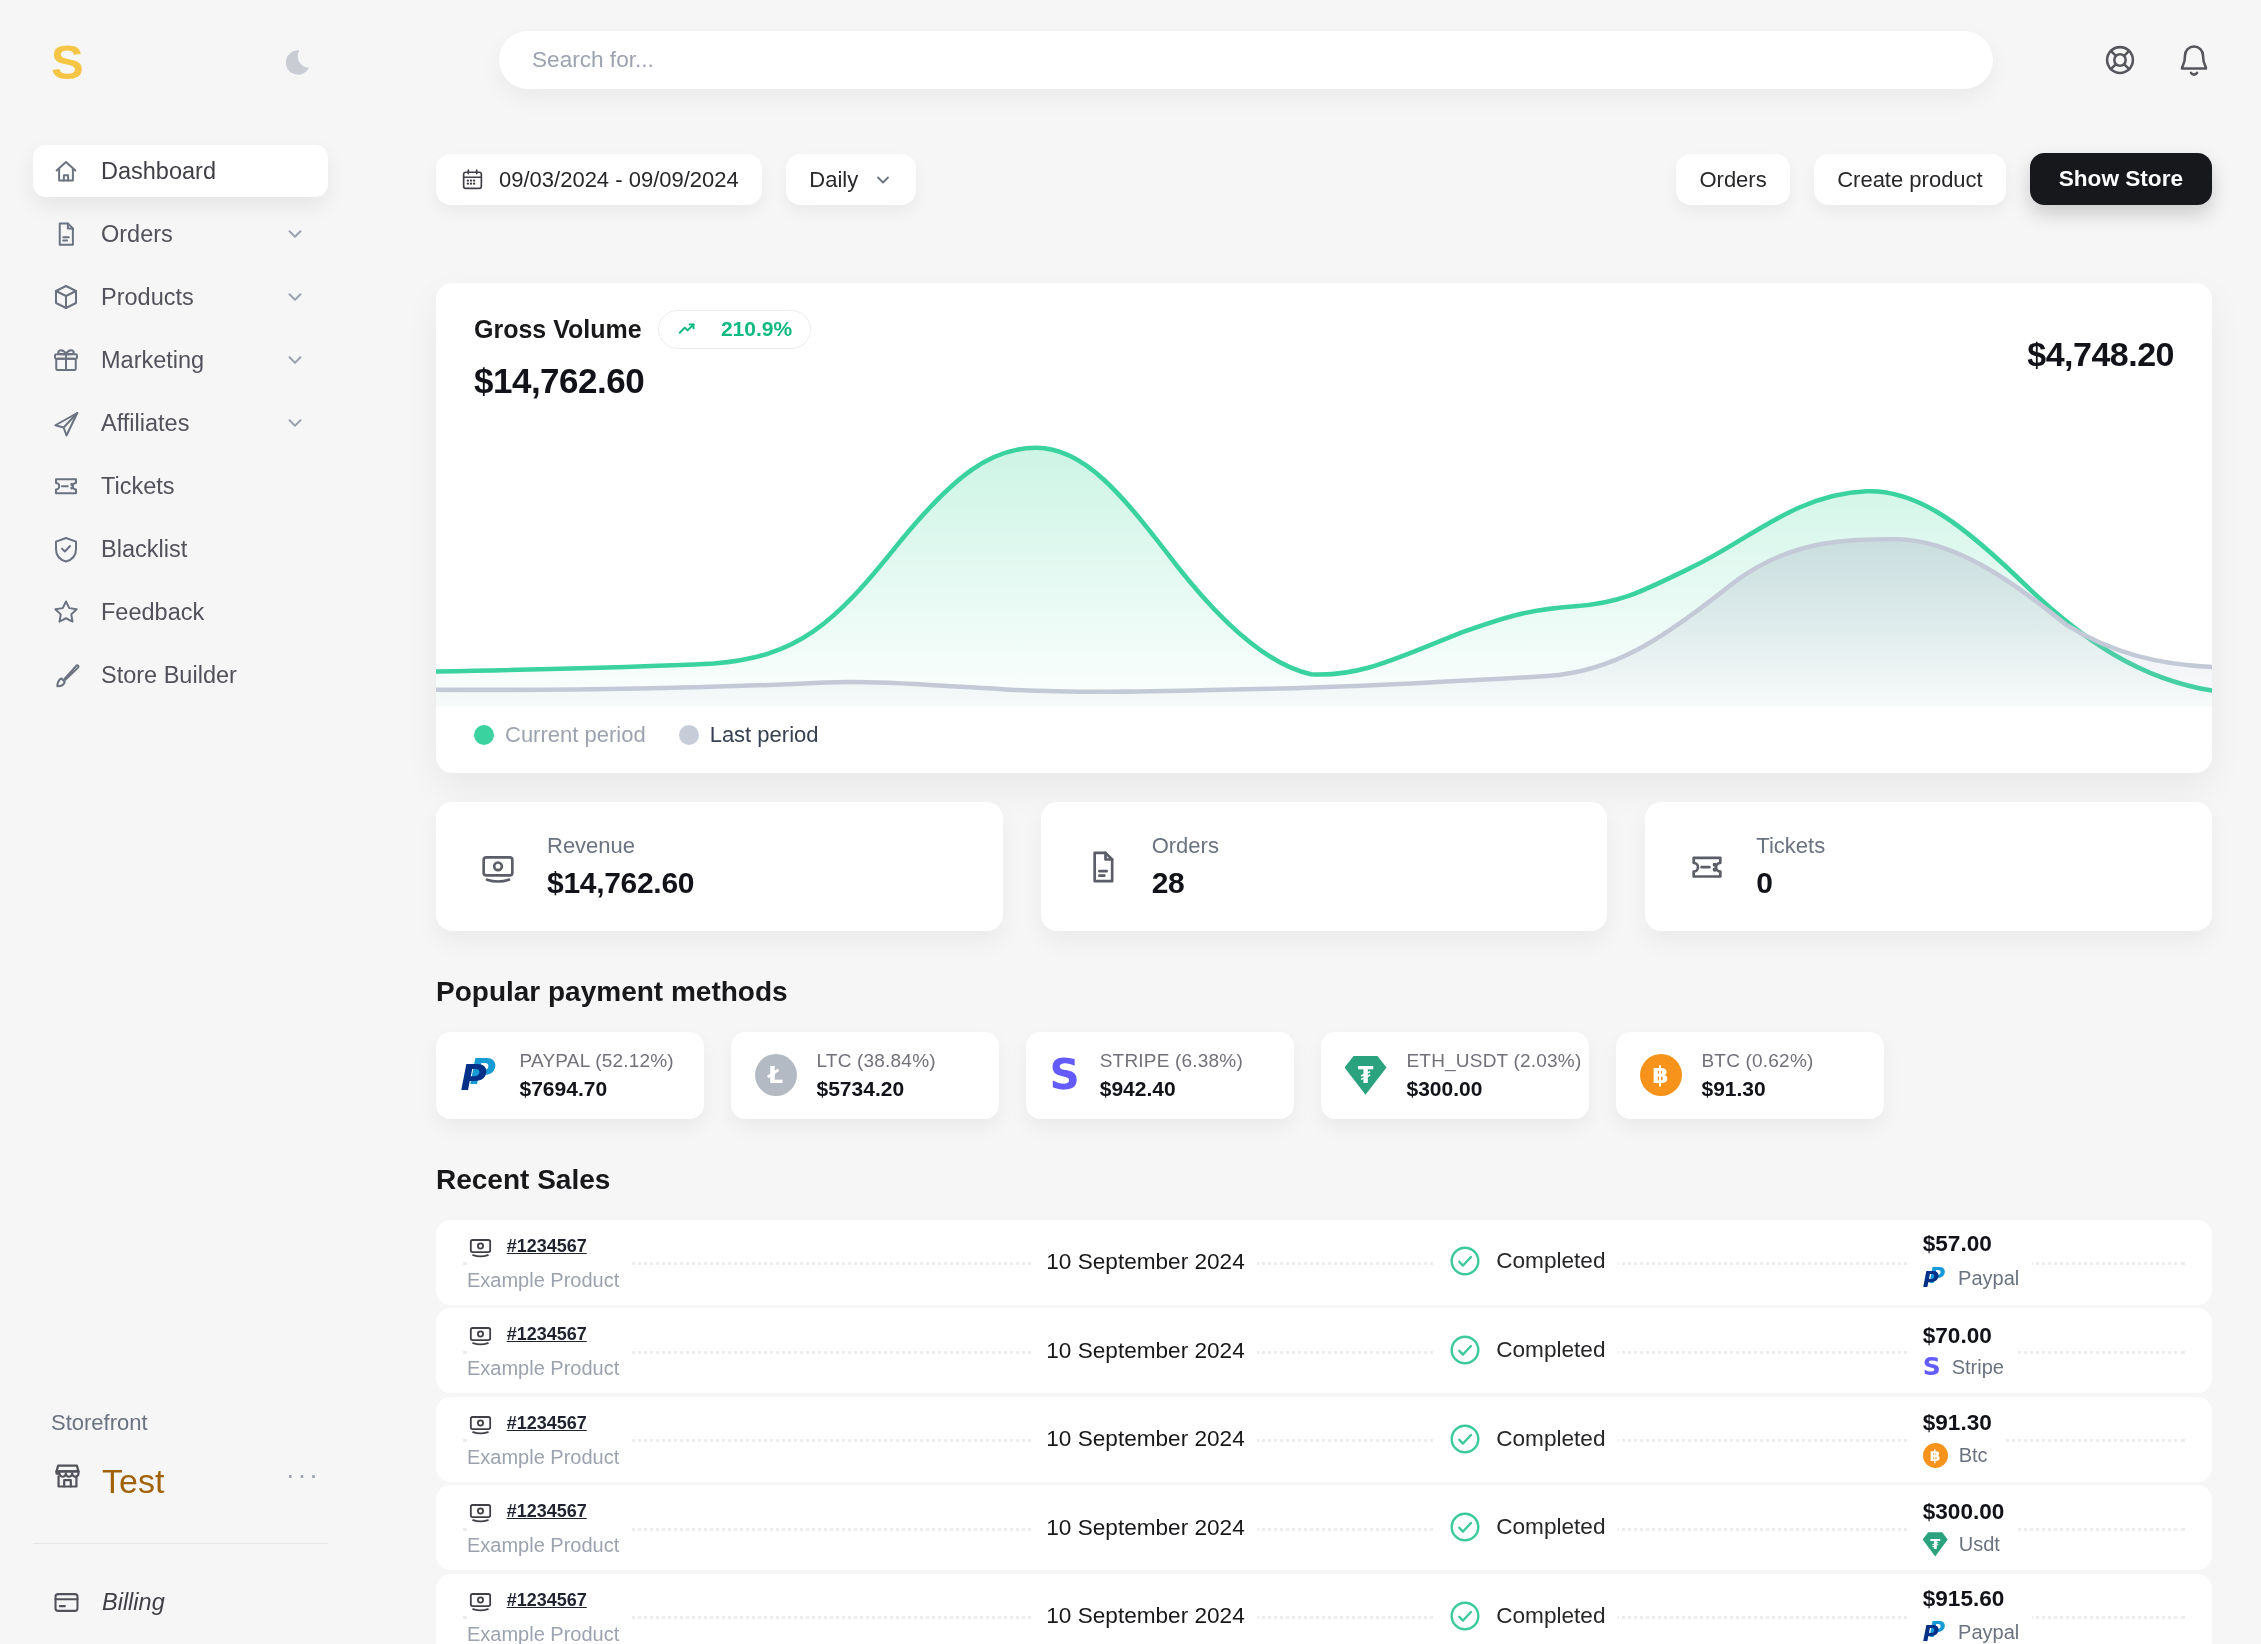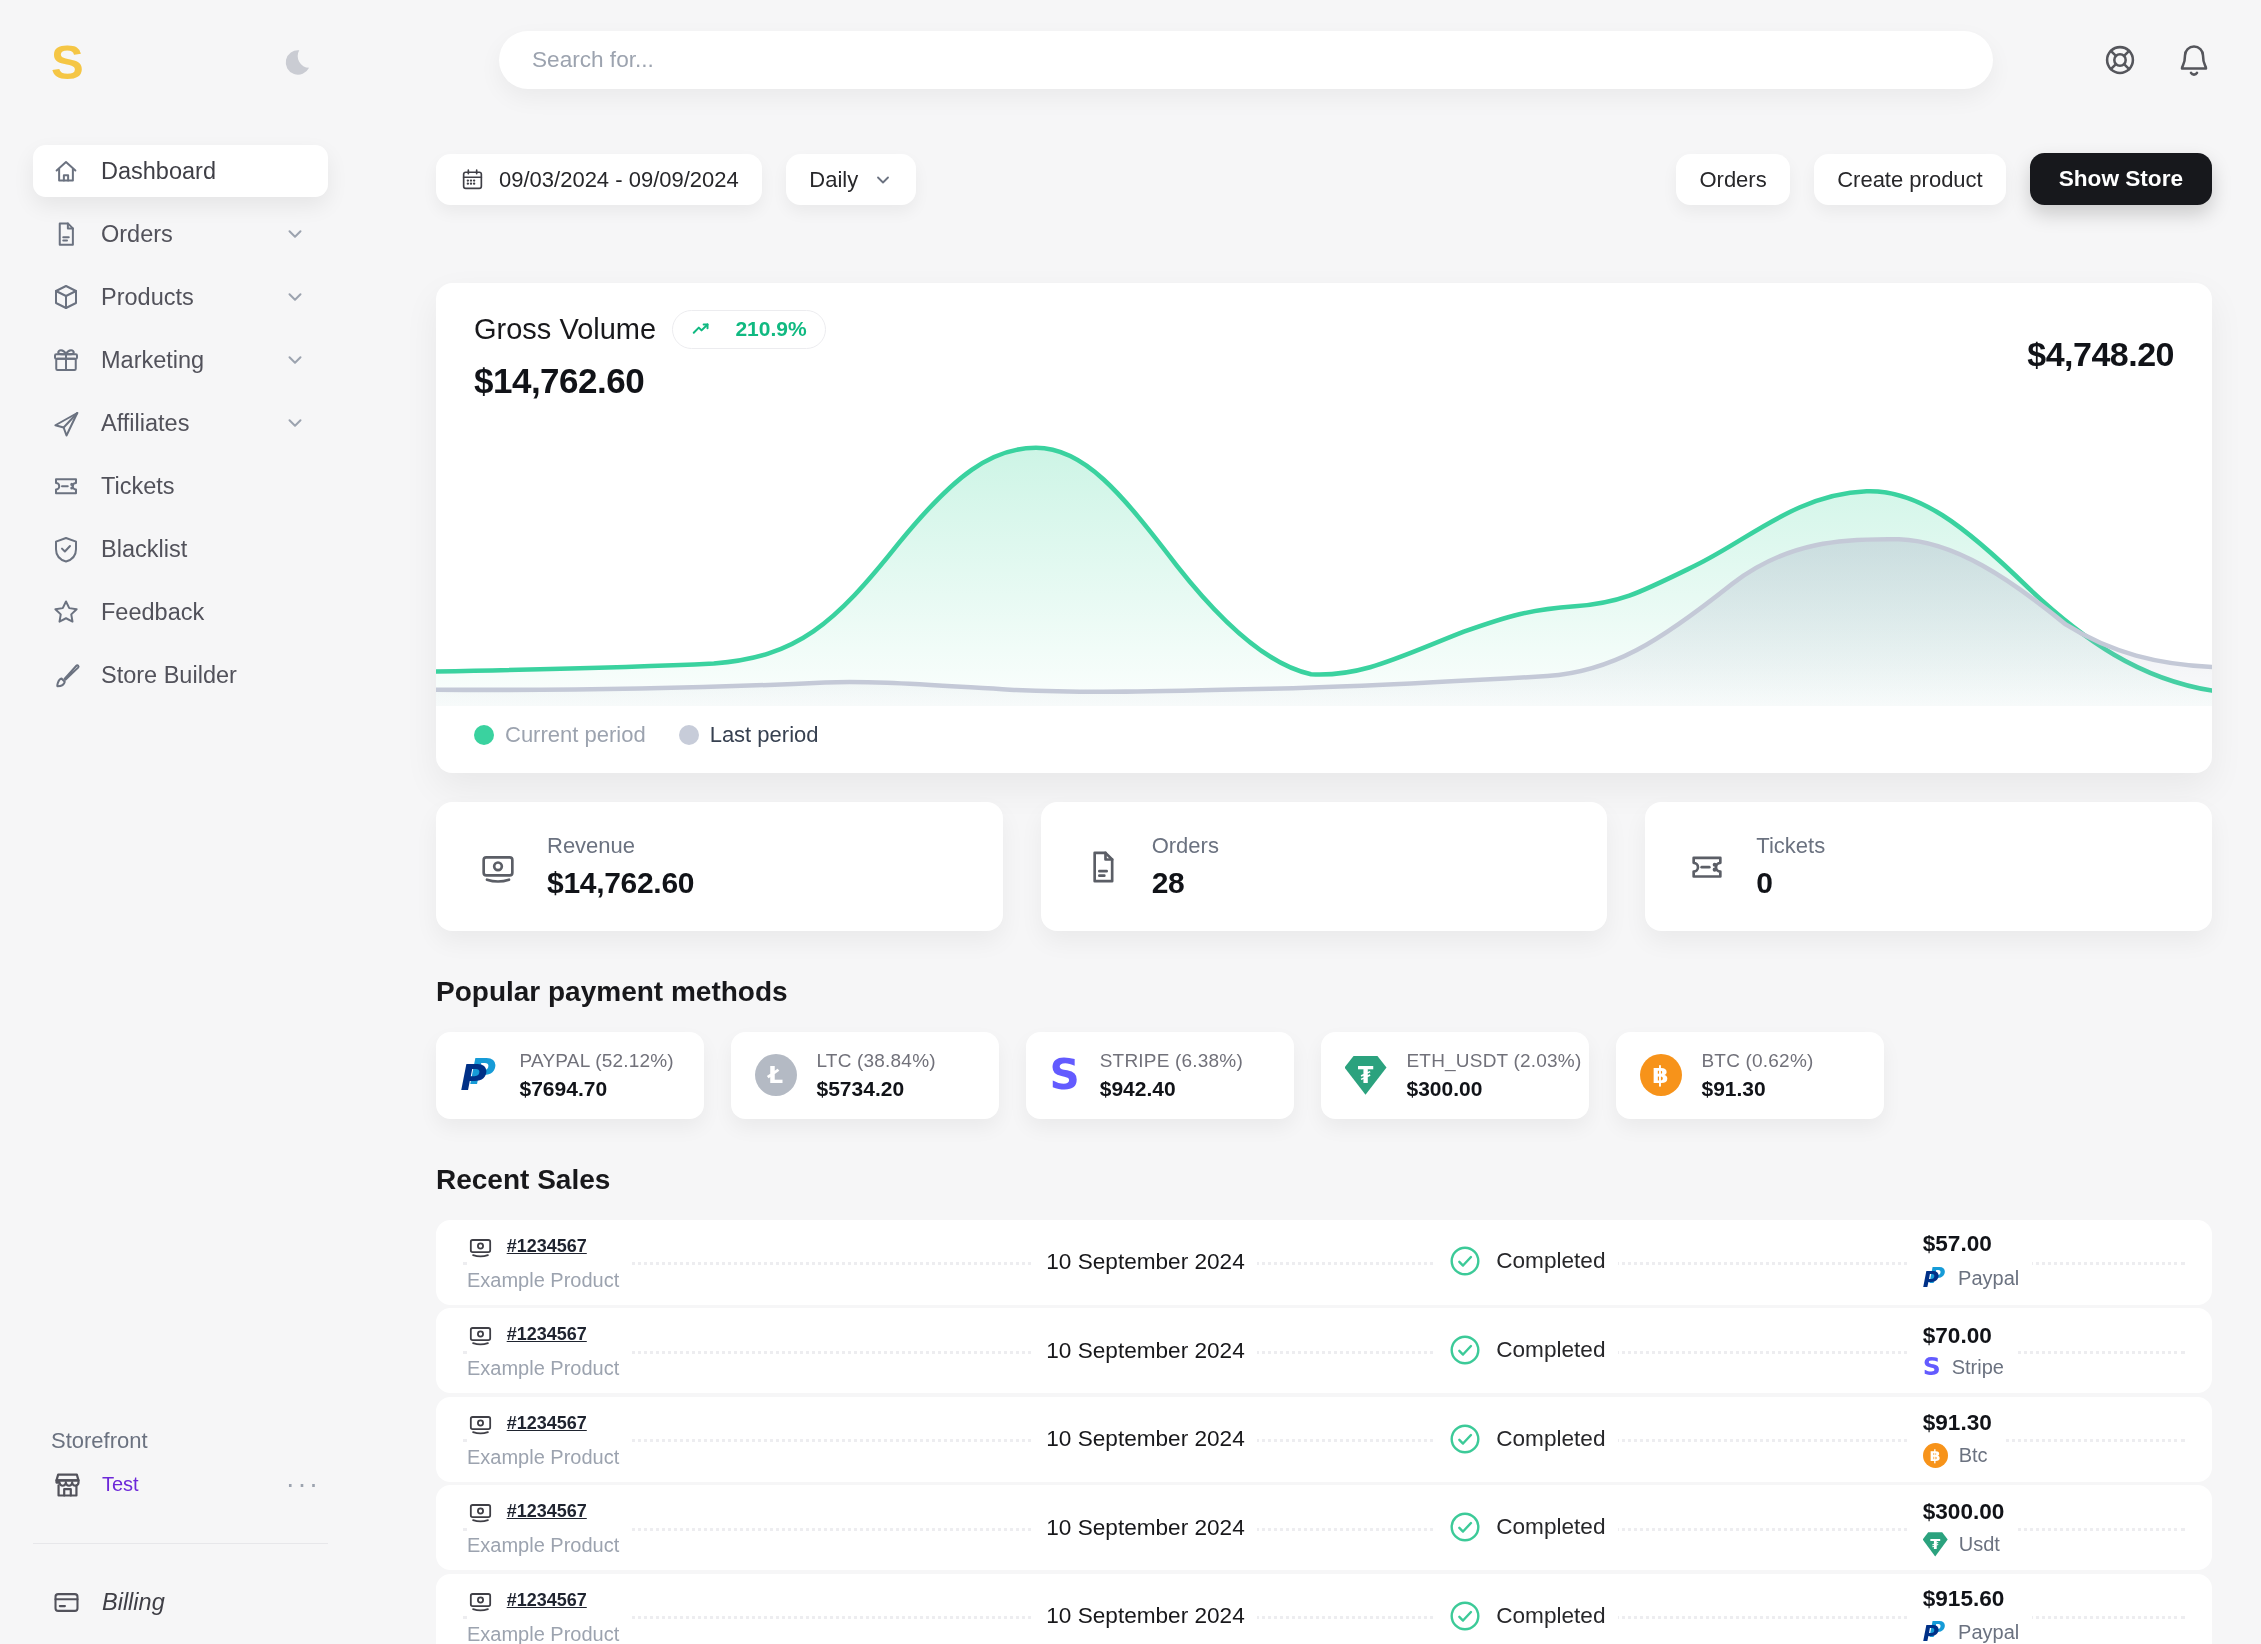--- a/index.html
+++ b/index.html
@@ -15,21 +15,21 @@
   nav { margin-top:58px; }
   .nav-item { display:flex; align-items:center; gap:20px; height:52px; padding:0 18px; border-radius:12.7px;
               color:#52525b; font-size:23.5px; margin-bottom:11px; cursor:pointer; }
   .nav-item svg { width:30px; height:30px; color:#6b7280; flex:0 0 30px; }
   .nav-item .chev { margin-left:auto; width:22px; height:22px; color:#9ca3af; }
   .nav-item.active { background:#fff; box-shadow:0 9px 22px rgba(0,0,0,.07); color:#3f3f46; }
   .sidebar-bottom { margin-top:auto; }
   .storefront-label { font-size:22px; color:#6b7280; margin:0 0 14.5px 18px; }
   .storefront-row { display:flex; align-items:center; gap:18px; padding:0 7.2px 0 18px; }
   .storefront-row svg { width:33px; height:33px; color:#52525b; }
-  .storefront-name { font-size:20px; color:#6d28d9; }
+  .storefront-name { font-size:34px; color:#a16207;margin-top:12px; }
   .storefront-menu { margin-left:auto; color:#9ca3af; font-size:27px; letter-spacing:2.7px; cursor:pointer; line-height:0.5; }
   .side-divider { border:none; border-top:1.8px solid #e7e7ea; margin:42px 0 43px; }
   .billing-row { display:flex; align-items:center; gap:20px; padding-left:18px; font-size:23.5px; color:#3f3f46; cursor:pointer;font-style:italic; }
   .billing-row svg { width:31px; height:31px; color:#52525b; }
 
   
   .main { flex:1; padding:0 50px 0 56px; min-width:0; }
   .topbar { height:119px; display:flex; align-items:center; }
   .search-wrap { flex:1; margin-left:63px; }
   .search-input { width:100%; height:58px; border:none; outline:none; border-radius:29px; background:#fff;
@@ -45,21 +45,21 @@
   .pill svg { width:25px; height:25px; color:#3f3f46; }
   .pill .chev { width:20px; height:20px; color:#6b7280; }
   .spacer { flex:1; }
   .btn-dark { height:52px; background:#17181c; color:#fff; border-radius:14.5px; display:inline-flex; align-items:center;
               padding:0 29px; font-size:22.6px; font-weight:700; cursor:pointer; box-shadow:0 9px 20px rgba(0,0,0,.18); }
 
   
   .chart-card { margin-top:78px; background:#fff; border-radius:16.3px; box-shadow:0 14.5px 36px rgba(0,0,0,.06); overflow:hidden; }
   .chart-head { padding:27px 38px 0; display:flex; justify-content:space-between; align-items:flex-start; }
   .title-row { display:flex; align-items:center; gap:16.3px; }
-  .chart-title { font-size:29px; font-weight:400; color:#18181b; }
+  .chart-title { font-size:25px; font-weight:700; color:#18181b; }
   .badge { display:inline-flex; align-items:center; gap:22px; border:1.8px solid #ececef; border-radius:904px;
            padding:6.3px 18px; color:#10b981; font-weight:700; font-size:21px; background:#fff; }
   .badge svg { width:22px; height:22px; }
   .big-value { font-size:35px; font-weight:700; letter-spacing:-0.5px; margin-top:12.7px; color:#111318; }
   .right-value { font-size:34px; font-weight:600; letter-spacing:-0.5px; margin-top:25px; color:#111318; }
   .chart-svg { display:block; width:100%; height:299px; margin-top:5.4px; }
   .legend { display:flex; align-items:center; gap:33px; padding:16.3px 38px 25px; }
   .legend-item { display:flex; align-items:center; gap:11px; font-size:22px; }
   .legend-item .dot { width:20px; height:20px; border-radius:50%; }
   .legend-item.muted span.lbl { color:#9ca3af; }

